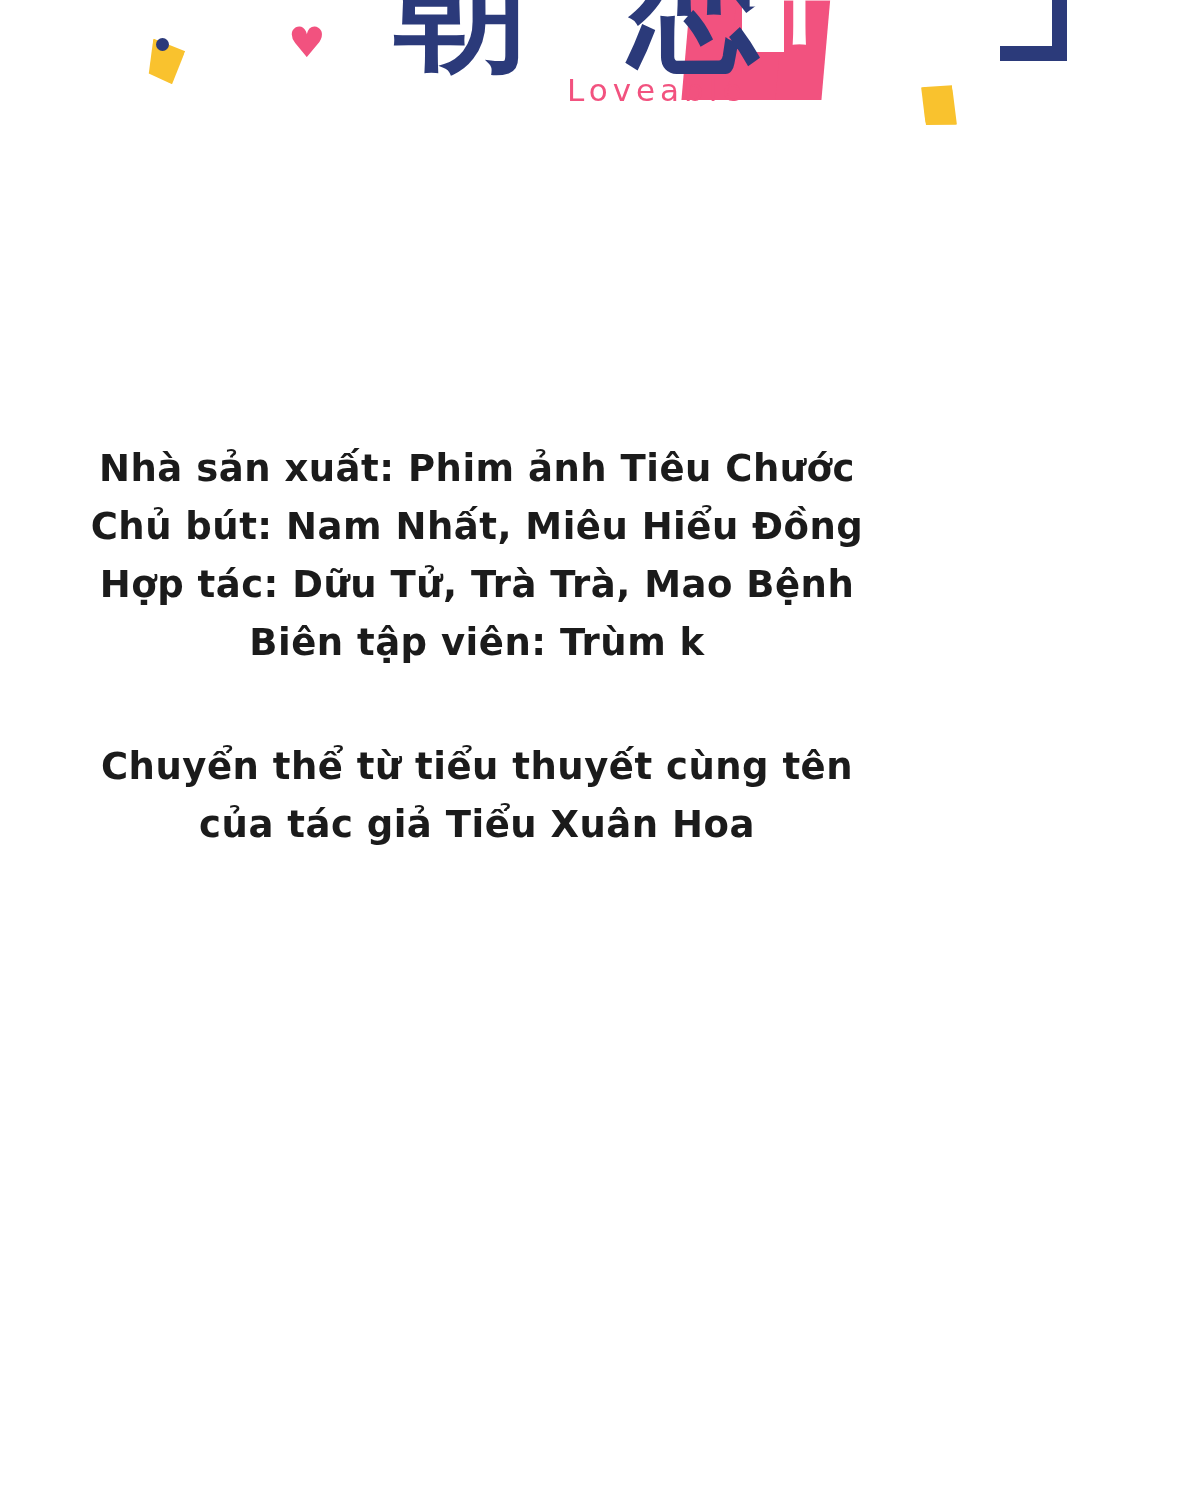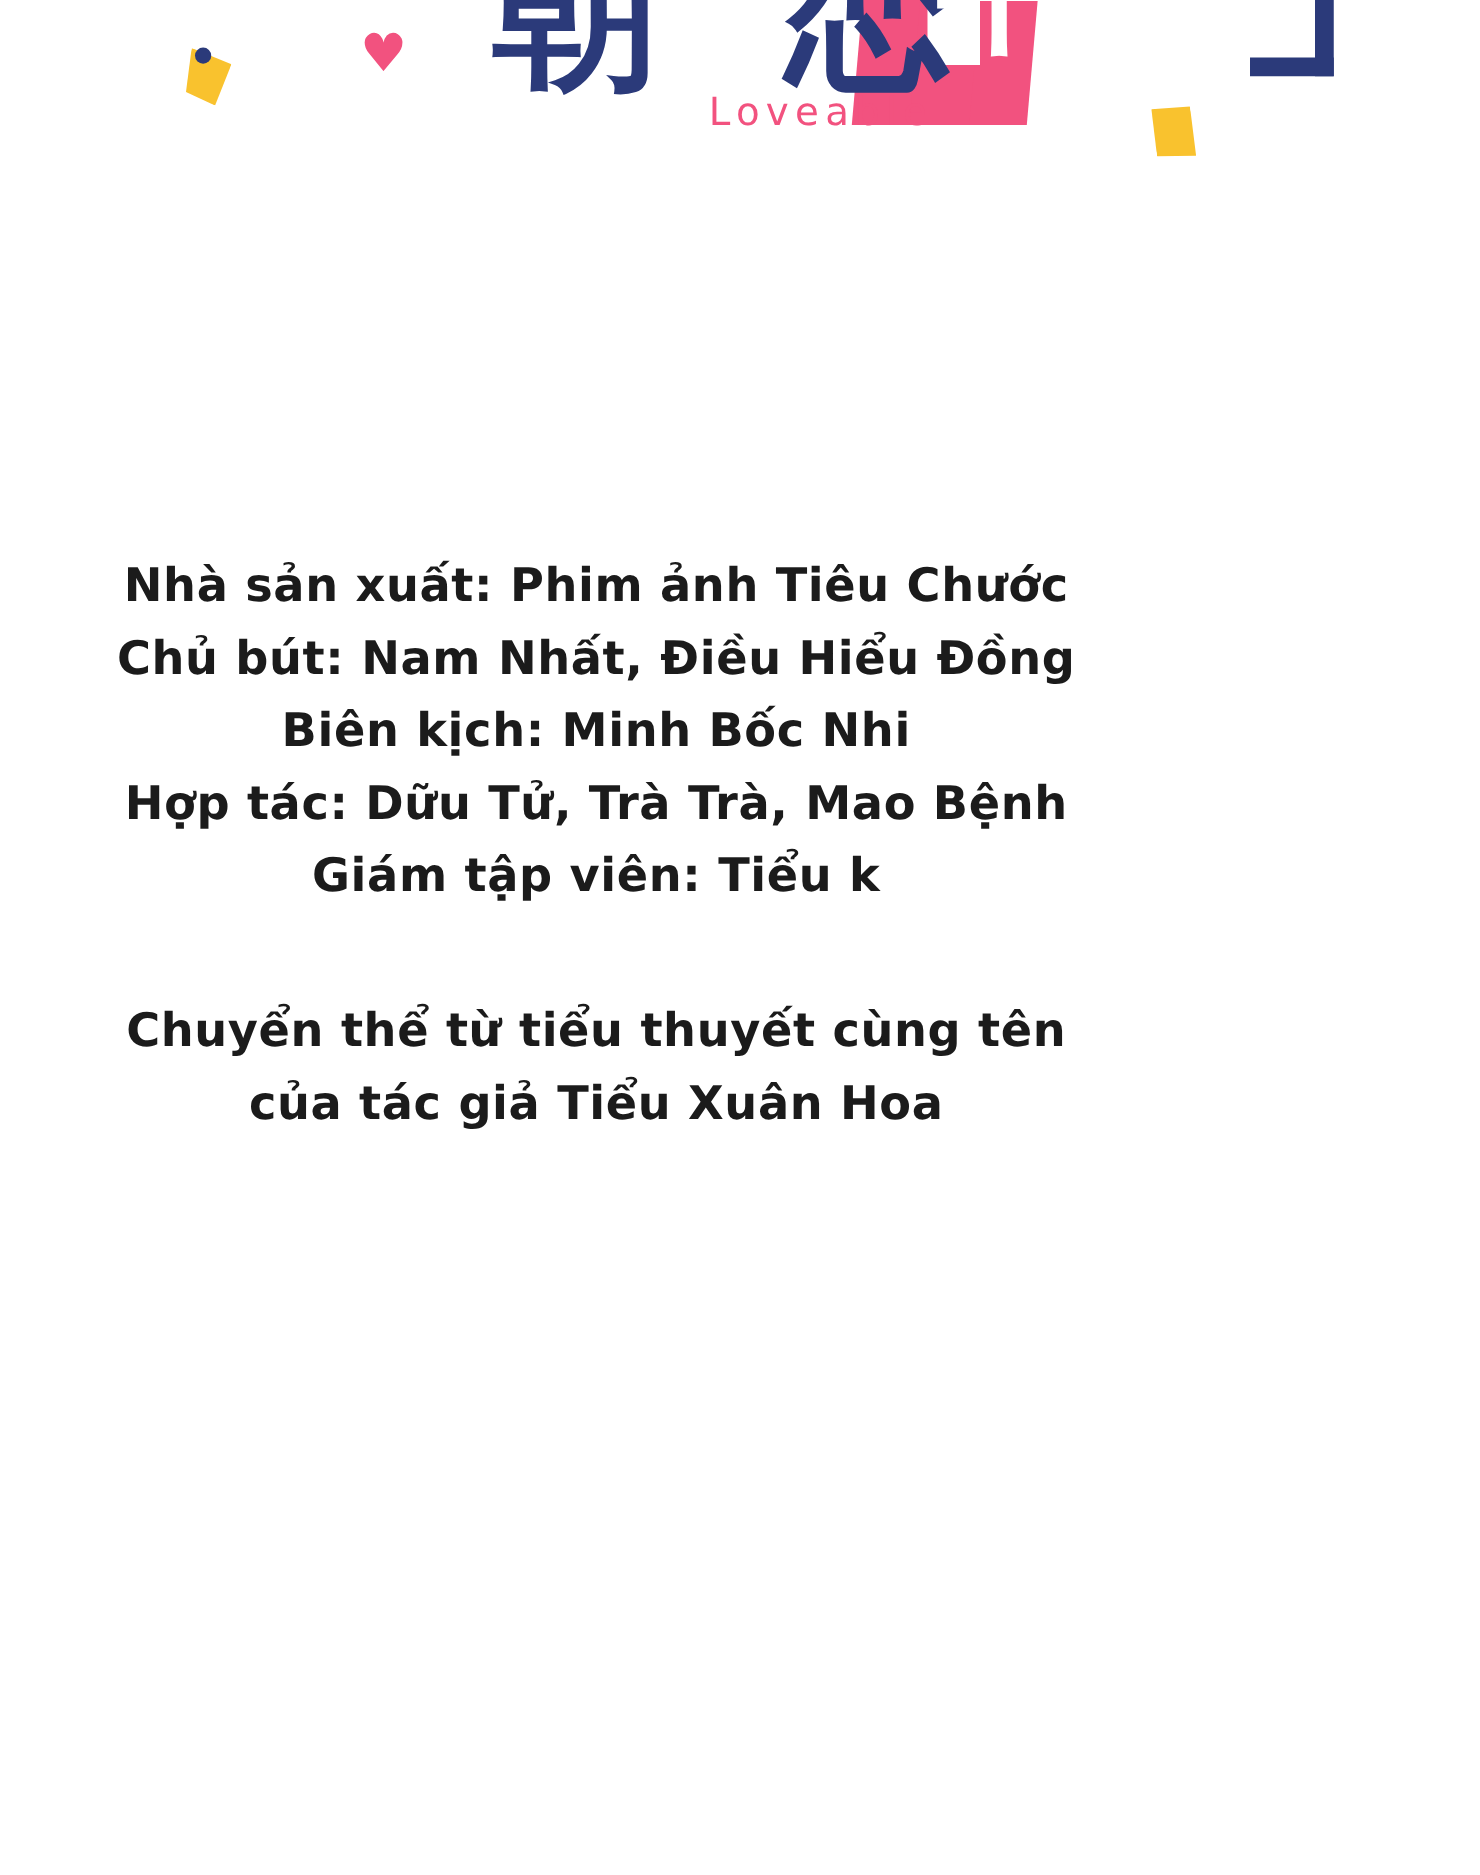--- a/index.html
+++ b/index.html
@@ -169,23 +169,22 @@
 
   <div class="logo-chars">朝 恋</div>
   <div class="logo-char-overlay">中</div>
 
   <div class="loveable">Loveable</div>
 </div>
 
 <div class="credits">
   <div class="credits-block-1">
     <div class="credits-line">Nhà sản xuất: Phim ảnh Tiêu Chước</div>
-    <div class="credits-line">Chủ bút: Nam Nhất, Điều Hiểu Đồng</div>
-    <div class="credits-line">Biên kịch: Minh Bốc Nhi</div>
+    <div class="credits-line">Chủ bút: Nam Nhất, Miêu Hiểu Đồng</div>
     <div class="credits-line">Hợp tác: Dữu Tử, Trà Trà, Mao Bệnh</div>
-    <div class="credits-line">Giám tập viên: Tiểu k</div>
+    <div class="credits-line">Biên tập viên: Trùm k</div>
   </div>
 
   <div class="credits-block-2">
     <div class="credits-line">Chuyển thể từ tiểu thuyết cùng tên</div>
     <div class="credits-line">của tác giả Tiểu Xuân Hoa</div>
   </div>
 </div>
 
 </body></html>

